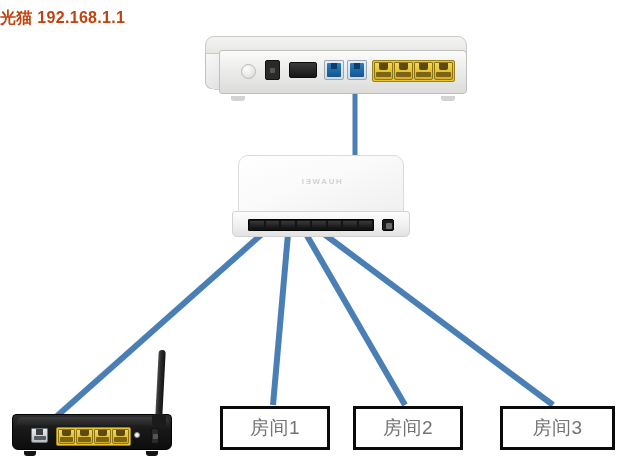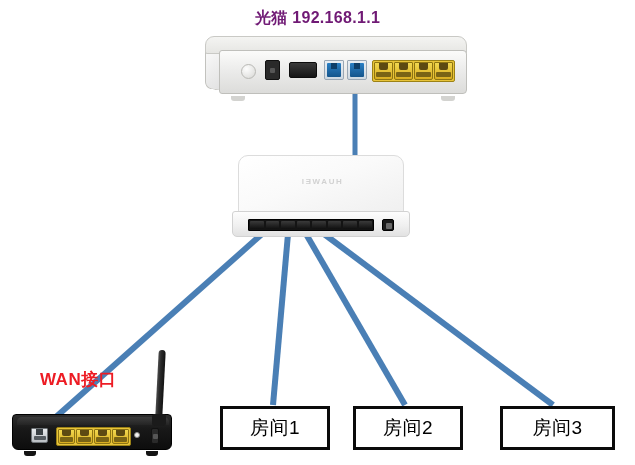--- a/index.html
+++ b/index.html
@@ -24,24 +24,24 @@
     height: 465px;
     pointer-events: none;
   }
 
   
   .title {
     position: absolute;
     left: 0;
     top: 8px;
     width: 635px;
-    text-align: center;
+    text-align: left;
     font-size: 16px;
     font-weight: bold;
-    color: #701a75;
+    color: #c2410c;
     letter-spacing: 0.3px;
   }
 
   
   .device { position: absolute; }
 
   
   #modem { left: 205px; top: 36px; width: 262px; height: 62px; }
   #modem .top-face {
     position: absolute;
@@ -327,21 +327,21 @@
   
   .room-box {
     position: absolute;
     box-sizing: border-box;
     background: #ffffff;
     border: 3px solid #0a0a0a;
     display: flex;
     align-items: center;
     justify-content: center;
     font-size: 19px;
-    color: #000000;
+    color: #737373;
     letter-spacing: 0.5px;
   }
 </style>
 </head>
 <body>
 
 <div id="stage">
 
   <svg id="cables" viewBox="0 0 635 465" xmlns="http://www.w3.org/2000/svg">
 
@@ -399,21 +399,20 @@
       <span class="p"></span>
       <span class="p"></span>
       <span class="p"></span>
       <span class="p"></span>
       <span class="p"></span>
       <span class="p"></span>
     </div>
     <div class="pwrjack"></div>
   </div>
 
-  <div class="wan-label">WAN接口</div>
 
   <div class="device" id="blackrouter">
     <div class="antenna"></div>
     <div class="body">
       <div class="topedge"></div>
     </div>
 
     <div class="rj45 wan" style="left:19px; top:20px; width:17px; height:15px;"></div>
 
     <div class="port-bank yellow" style="left:44px; top:19px;">

